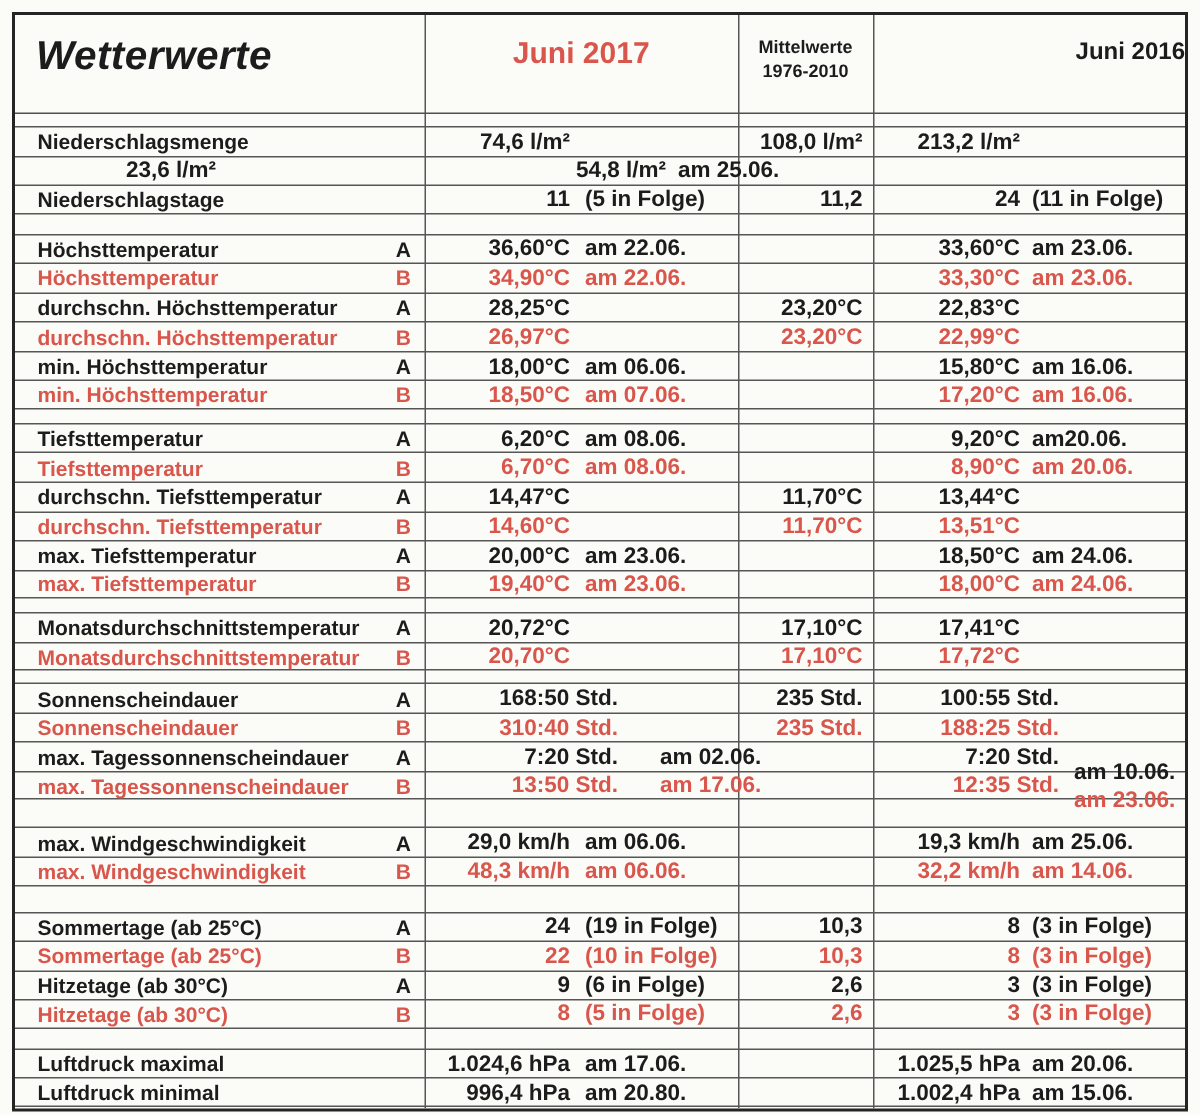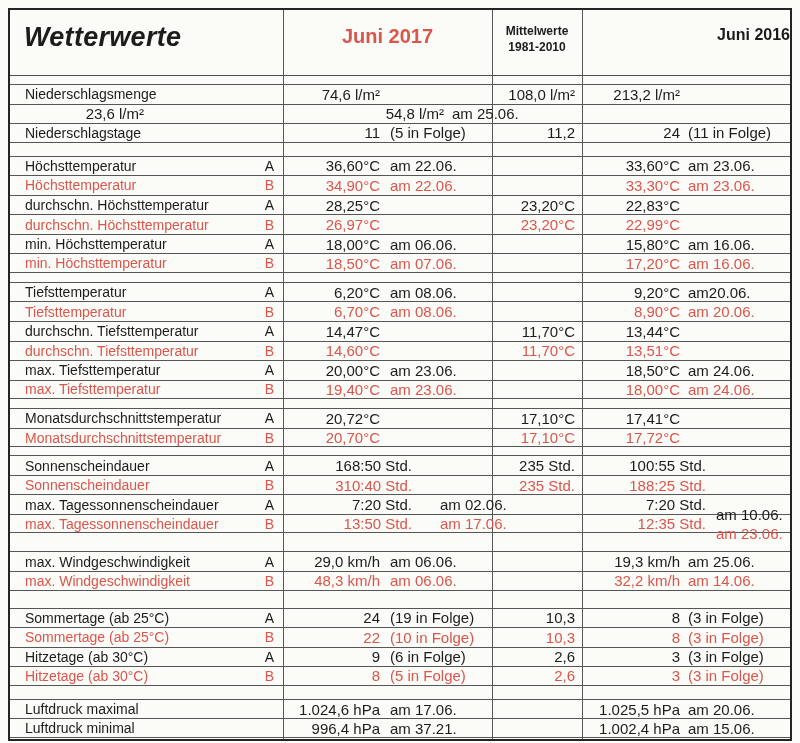--- a/index.html
+++ b/index.html
@@ -15,21 +15,21 @@
   .v{position:absolute;top:0;bottom:0;width:1px;background:#565656;}
   .v1{left:273px;}
   .v2{left:482px;}
   .v3{left:572px;}
   .hdr{position:relative;display:flex;height:66px;border-bottom:1px solid #4f4f4f;box-sizing:border-box;}
   .hc{box-sizing:border-box;}
   .hc1{width:273px;padding:12px 0 0 14px;font-size:27px;font-weight:bold;font-style:italic;letter-spacing:.3px;}
   .hc2{width:209px;padding-top:15px;text-align:center;font-size:20px;font-weight:bold;color:var(--red,#d9564c);}
   .hc3{width:90px;padding-top:14px;text-align:center;font-size:12px;font-weight:bold;line-height:1.3;}
   .hc4{width:208px;padding-top:16px;text-align:right;font-size:16px;font-weight:bold;}
-  #tbody{position:relative;}
+  #tbody{position:relative;font-weight:bold;}
   .gap{box-sizing:border-box;}
   .row{
     display:flex;align-items:center;height:19.55px;box-sizing:border-box;
     border-top:1px solid #565656;font-size:15px;white-space:nowrap;
   }
   .row.last{border-bottom:1px solid #565656;}
   .row.red{color:var(--red,#d9564c);}
   .row>div{box-sizing:border-box;overflow:visible;}
   .lbl{width:236px;padding-left:15px;font-size:14px;}
   .ab {width:37px;text-align:right;padding-right:9px;font-size:14px;}
@@ -51,21 +51,21 @@
   <div class="tbl">
     <div class="v v1"></div>
     <div class="v v2"></div>
     <div class="v v3"></div>
 
     <div class="hdr">
       <div class="hc hc1">Wetterwerte</div>
       <div class="hc hc2">Juni 2017</div>
       <div class="hc hc3">
         <div>Mittelwerte</div>
-        <div>1981-2010</div>
+        <div>1976-2010</div>
       </div>
       <div class="hc hc4">Juni 2016</div>
     </div>
 
     <div id="tbody">
         <div class="gap" style="height: 8px;"></div>
         <div class="row">
           <div class="lbl">Niederschlagsmenge</div>
           <div class="ab"></div>
           <div class="c2v">74,6 l/m²</div>
@@ -320,20 +320,20 @@
           <div class="c2v">1.024,6 hPa</div>
           <div class="c2n">am 17.06.</div>
           <div class="c3"></div>
           <div class="c4v">1.025,5 hPa</div>
           <div class="c4n">am 20.06.</div>
         </div>
         <div class="row last">
           <div class="lbl">Luftdruck minimal</div>
           <div class="ab"></div>
           <div class="c2v">996,4 hPa</div>
-          <div class="c2n">am 37.21.</div>
+          <div class="c2n">am 20.80.</div>
           <div class="c3"></div>
           <div class="c4v">1.002,4 hPa</div>
           <div class="c4n">am 15.06.</div>
         </div>
       </div>
   </div>
 </div>
 
 </body></html>

